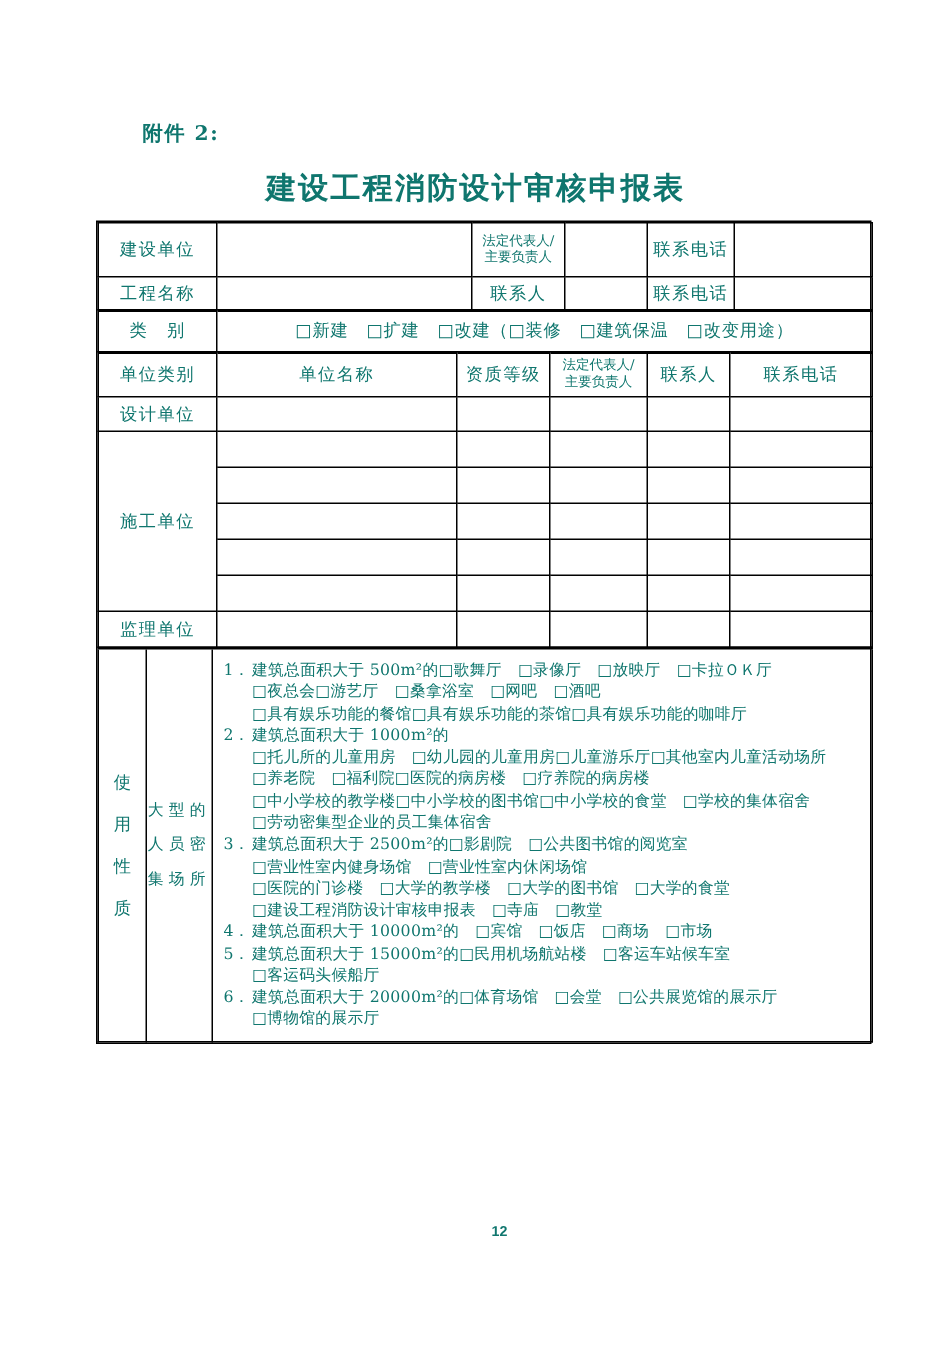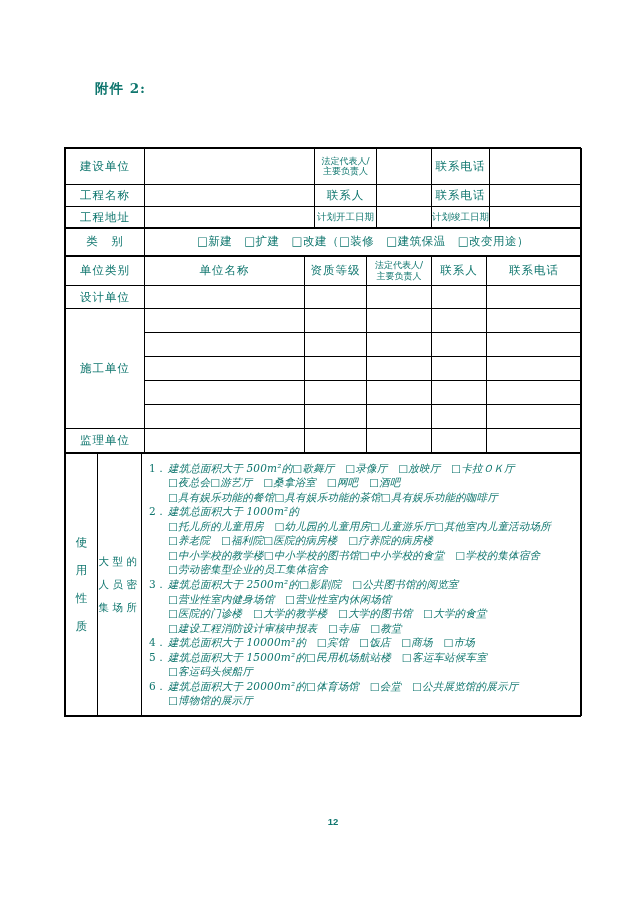--- a/index.html
+++ b/index.html
@@ -88,21 +88,21 @@
     text-align: left;
     vertical-align: middle;
     padding: 6px 4px 6px 7px;
   }
   .usage-item { display: flex; align-items: flex-start; }
   .usage-item .num {
     flex: 0 0 19px;
     font-size: 10.5px;
     line-height: 14.55px;
   }
-  .usage-item .body { flex: 1; font-style: italic; }
+  .usage-item .body { flex: 1; }
   .usage-line {
     font-size: 10.5px;
     line-height: 14.55px;
     white-space: nowrap;
     letter-spacing: 0.2px;
   }
   .pagenum {
     position: absolute;
     top: 816px;
     left: 16px;
@@ -113,20 +113,21 @@
     font-family: "Liberation Sans", "DejaVu Sans", sans-serif;
   }
   .opts { letter-spacing: 0.5px; font-size: 11.5px; }
 </style>
 </head>
 <body>
 
 <div class="sheet">
 
   <div class="attachment">附件 2:</div>
+  <div class="title">建设工程消防设计审核申报表</div>
 
   <div class="tbl-wrap">
 
     <table>
       <colgroup>
           <col style="width:79px">
           <col style="width:170px">
           <col style="width:62px">
           <col style="width:55px">
           <col style="width:58px">
@@ -140,28 +141,20 @@
         <td></td>
         <td class="lbl">联系电话</td>
         <td></td>
       </tr>
       <tr class="h22">
         <td class="lbl">工程名称</td>
         <td></td>
         <td class="lbl">联系人</td>
         <td></td>
         <td class="lbl">联系电话</td>
-        <td></td>
-      </tr>
-      <tr class="h21">
-        <td class="lbl">工程地址</td>
-        <td></td>
-        <td class="sm2">计划开工日期</td>
-        <td></td>
-        <td class="sm2">计划竣工日期</td>
         <td></td>
       </tr>
     </tbody>
       </table>
 
     <table class="heavy">
       <colgroup>
           <col style="width:79px">
           <col style="width:437px">
         </colgroup>

